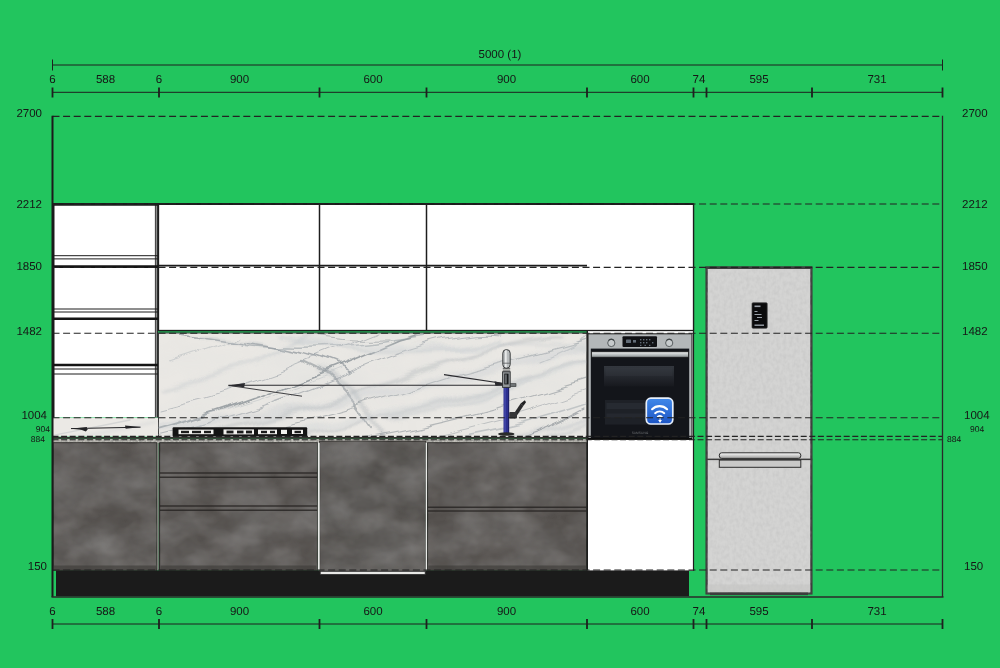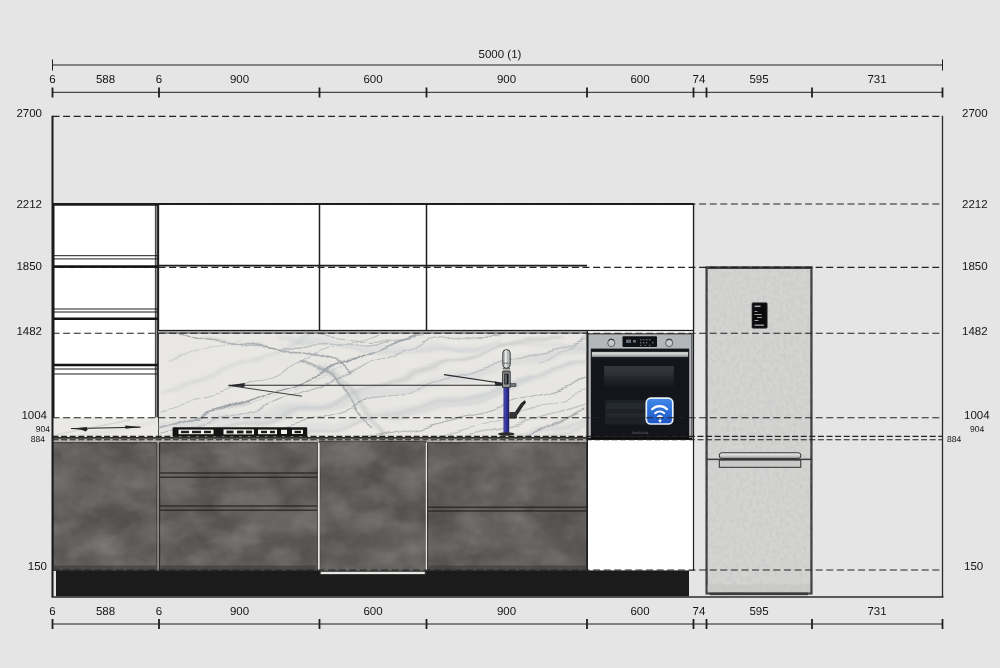--- a/index.html
+++ b/index.html
@@ -1,16 +1,16 @@
 <!DOCTYPE html>
 <html><head>
 <meta charset="utf-8">
 <style>
   html,body{margin:0;padding:0;background:#ffffff;}
-  #page{position:relative;width:1000px;height:668px;background:#e5e5e5;overflow:hidden;
+  #page{position:relative;width:1000px;height:668px;background:#22c55e;overflow:hidden;
         font-family:"Liberation Sans",sans-serif;}
 </style>
 </head>
 <body>
 
 <div id="page">
 <svg width="1000" height="668" viewBox="0 0 1000 668" text-rendering="geometricPrecision" shape-rendering="geometricPrecision">
 <defs>
   <filter id="concrete" x="-5%" y="-5%" width="110%" height="110%">
     <feTurbulence type="fractalNoise" baseFrequency="0.022 0.03" numOctaves="4" seed="17" result="n"></feTurbulence>

